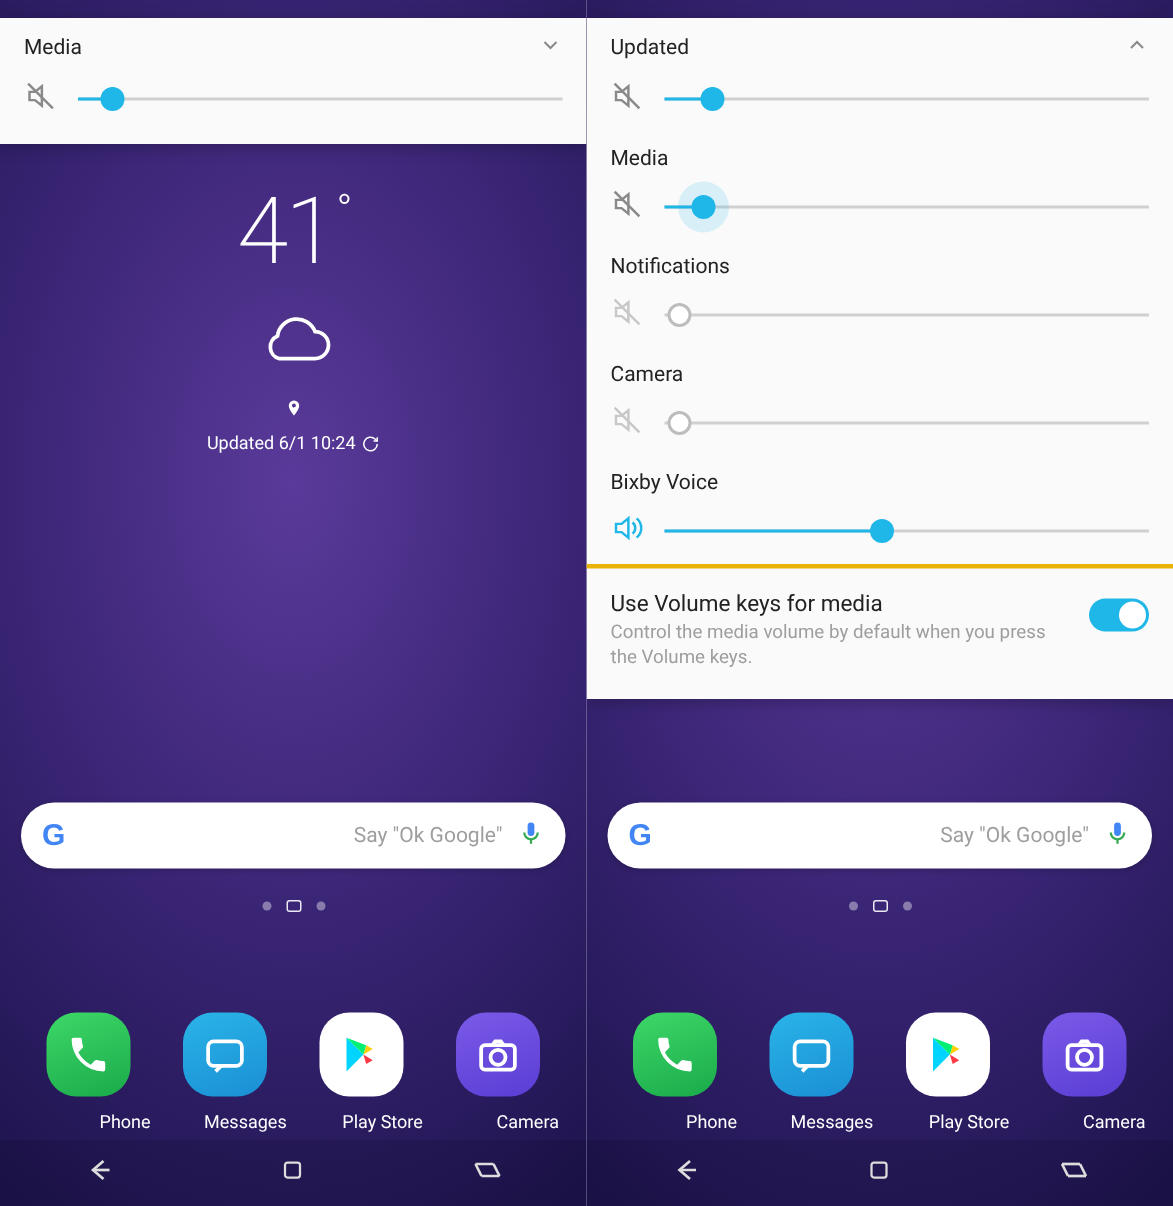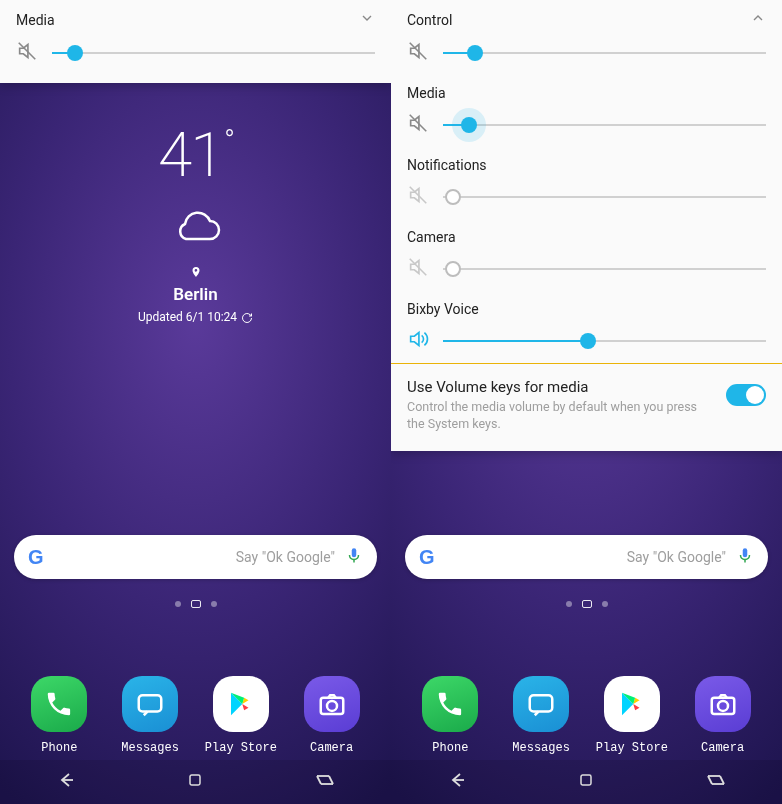--- a/index.html
+++ b/index.html
@@ -14,21 +14,21 @@
   .screen {
     width: 391px;
     height: 804px;
     position: relative;
     background: radial-gradient(ellipse 120% 90% at 50% 40%, #5a3a9a 0%, #3a2575 40%, #1f1550 75%, #12083a 100%);
     overflow: hidden;
   }
   
   .vol-panel {
     position: absolute;
-    top: 0; left: 0; right: 0;
+    top: 12px; left: 0; right: 0;
     background: #fafafa;
     box-shadow: 0 2px 10px rgba(0,0,0,.25);
     z-index: 20;
     padding-bottom: 8px;
   }
   .vol-group { padding: 10px 16px 4px; }
   .vol-head {
     display: flex;
     justify-content: space-between;
     align-items: center;
@@ -75,21 +75,21 @@
   }
   .thumb.empty {
     background: #fff;
     border: 2px solid #bdbdbd;
   }
   .vol-setting {
     display: flex;
     align-items: flex-start;
     gap: 12px;
     padding: 14px 16px 10px;
-    border-top: 1px solid #eab308;
+    border-top: 3px solid #eab308;
   }
   .vol-setting .txt { flex: 1; }
   .vol-setting .ttl { font-size: 15px; color: #222; margin-bottom: 3px; }
   .vol-setting .sub { font-size: 12.5px; color: #9e9e9e; line-height: 1.35; }
   .toggle {
     width: 40px; height: 22px;
     background: #1fb6e8;
     border-radius: 11px;
     position: relative;
     margin-top: 6px;
@@ -149,21 +149,21 @@
   .home-dot { width: 10px; height: 8px; border: 1.5px solid rgba(255,255,255,.9); border-radius: 2px; position:relative;}
   
   .dock {
     position: absolute;
     bottom: 48px;
     left: 0; right: 0;
     display: flex;
     justify-content: space-around;
     padding: 0 14px;
   }
-  .app { text-align: center; width: 82px; font-family: Liberation Mono, monospace; }
+  .app { text-align: right; width: 82px; }
   .ico {
     width: 56px; height: 56px;
     margin: 0 auto 6px;
     border-radius: 20px;
     display: flex;
     align-items: center;
     justify-content: center;
   }
   .ico.phone { background: linear-gradient(160deg,#3dd868,#1aaa4a); }
   .ico.msg   { background: linear-gradient(160deg,#2ab4e8,#1a8fd4); }
@@ -219,21 +219,20 @@
     <div class="cloud">
       <svg width="52" height="40" viewBox="0 0 52 40" fill="none" stroke="#fff" stroke-width="2.5">
           <path d="M40 30a9 9 0 0 0 0-18 13 13 0 0 0-25 3 8 8 0 0 0 1 15h24z"></path>
         </svg>
     </div>
     <div class="loc-pin">
       <svg width="12" height="14" viewBox="0 0 24 24" fill="#fff">
           <path d="M12 2a7 7 0 0 0-7 7c0 5 7 13 7 13s7-8 7-13a7 7 0 0 0-7-7zm0 9.5A2.5 2.5 0 1 1 12 6a2.5 2.5 0 0 1 0 5z"></path>
         </svg>
     </div>
-    <div class="loc">Berlin</div>
     <div class="upd">
       <span>Updated 6/1 10:24</span>
       <svg width="12" height="12" viewBox="0 0 24 24" fill="none" stroke="#fff" stroke-width="2">
           <path d="M21 12a9 9 0 1 1-3-6.7L21 8"></path>
           <polyline points="21 3 21 8 16 8"></polyline>
         </svg>
     </div>
   </div>
 
   <div class="searchbar">
@@ -311,21 +310,21 @@
   </div>
 </div>
 
 <div class="screen">
 
   <div class="vol-panel">
 
     <div id="vol-groups">
     <div class="vol-group">
       <div class="vol-head">
-        <span>Control</span>
+        <span>Updated</span>
         <span><svg width="16" height="16" viewBox="0 0 24 24" fill="none" stroke="#888" stroke-width="2">
                 <polyline points="6 15 12 9 18 15"></polyline>
               </svg></span>
       </div>
       <div class="vol-row">
         <span><svg width="22" height="22" viewBox="0 0 24 24" fill="none" stroke="#898989" stroke-width="1.8">
                 <path d="M4 9v6h4l5 4V5L8 9H4z"></path>
                 <line x1="3" y1="3" x2="21" y2="21"></line>
               </svg></span>
         <div class="slider">
@@ -401,21 +400,21 @@
           <div class="track"></div>
           <div class="fill" style="width:45%"></div>
           <div class="thumb" style="left:45%"></div>
         </div>
       </div>
     </div>
       </div>
     <div class="vol-setting">
       <div class="txt">
         <div class="ttl">Use Volume keys for media</div>
-        <div class="sub">Control the media volume by default when you press the System keys.</div>
+        <div class="sub">Control the media volume by default when you press the Volume keys.</div>
       </div>
       <div class="toggle"></div>
     </div>
   </div>
 
   <div class="searchbar">
     <span class="g gicon"><span class="gB">G</span></span>
     <span class="ph">Say "Ok Google"</span>
     <span>
       <svg width="18" height="22" viewBox="0 0 24 24">

